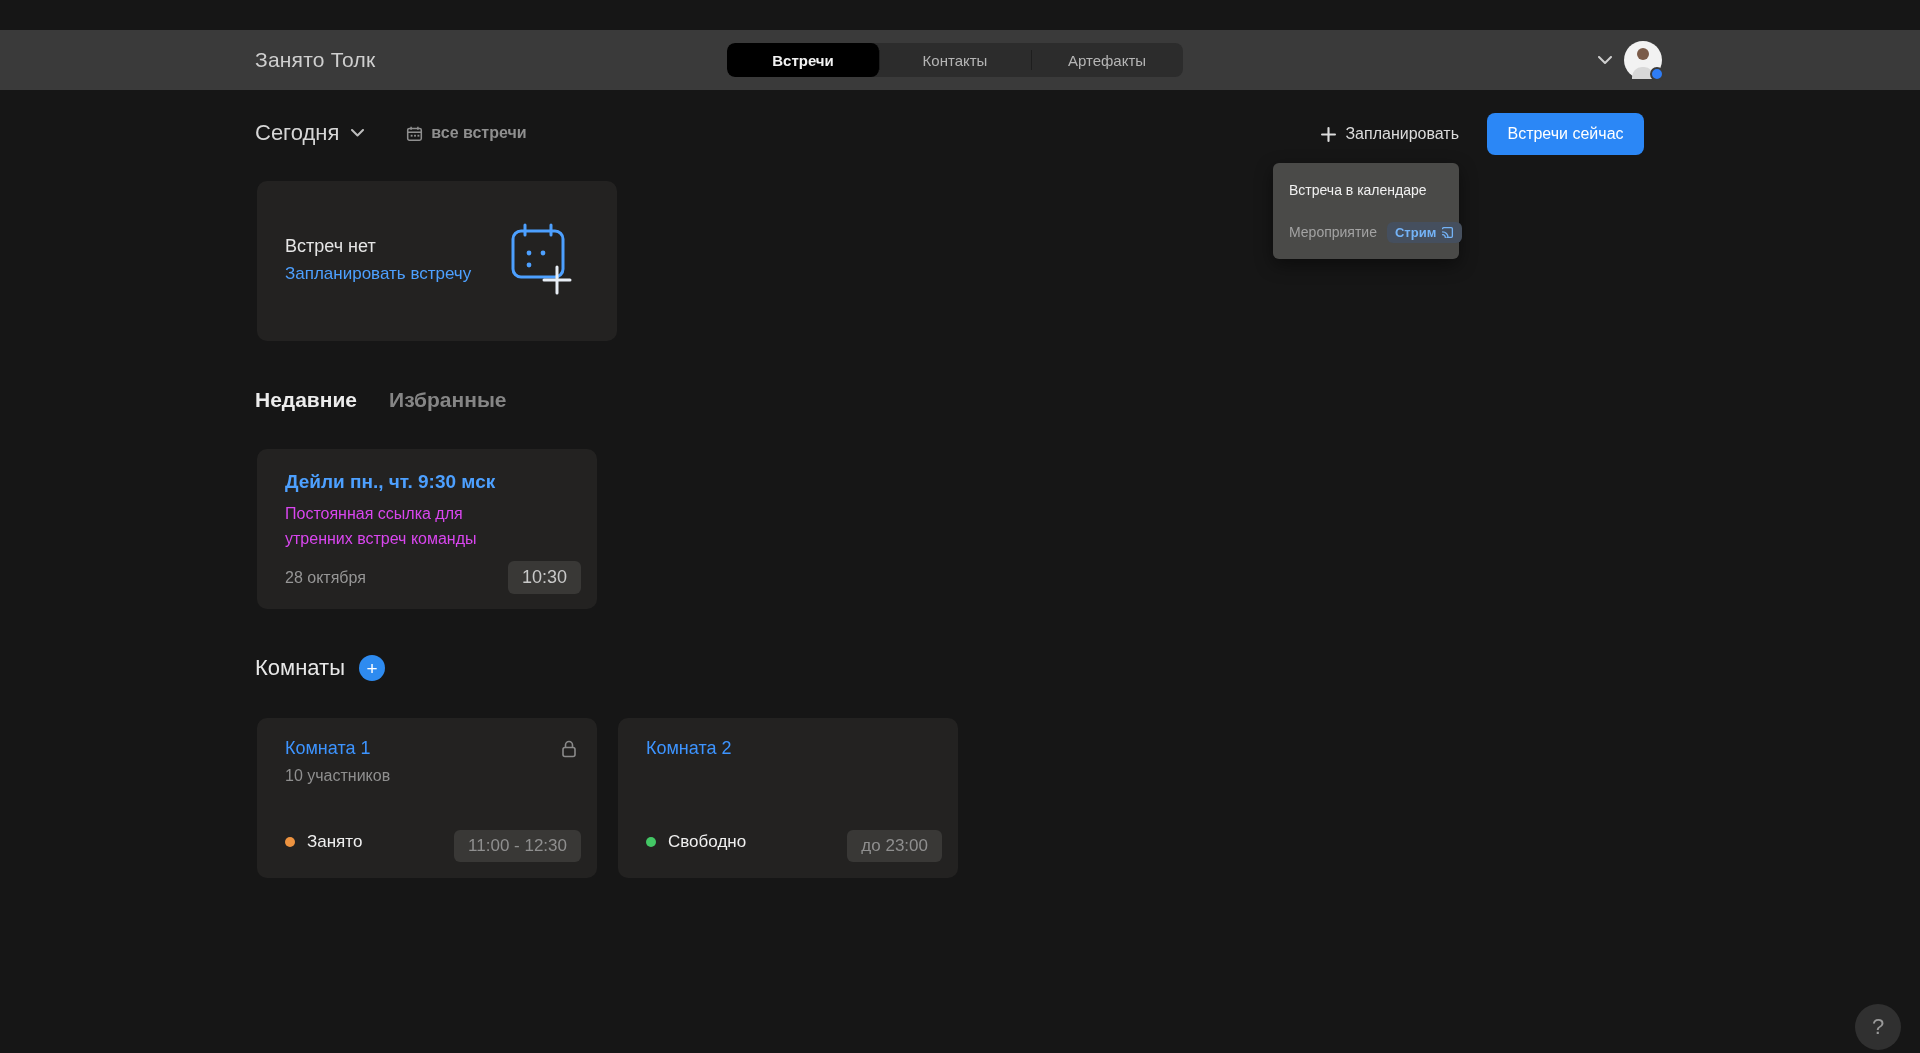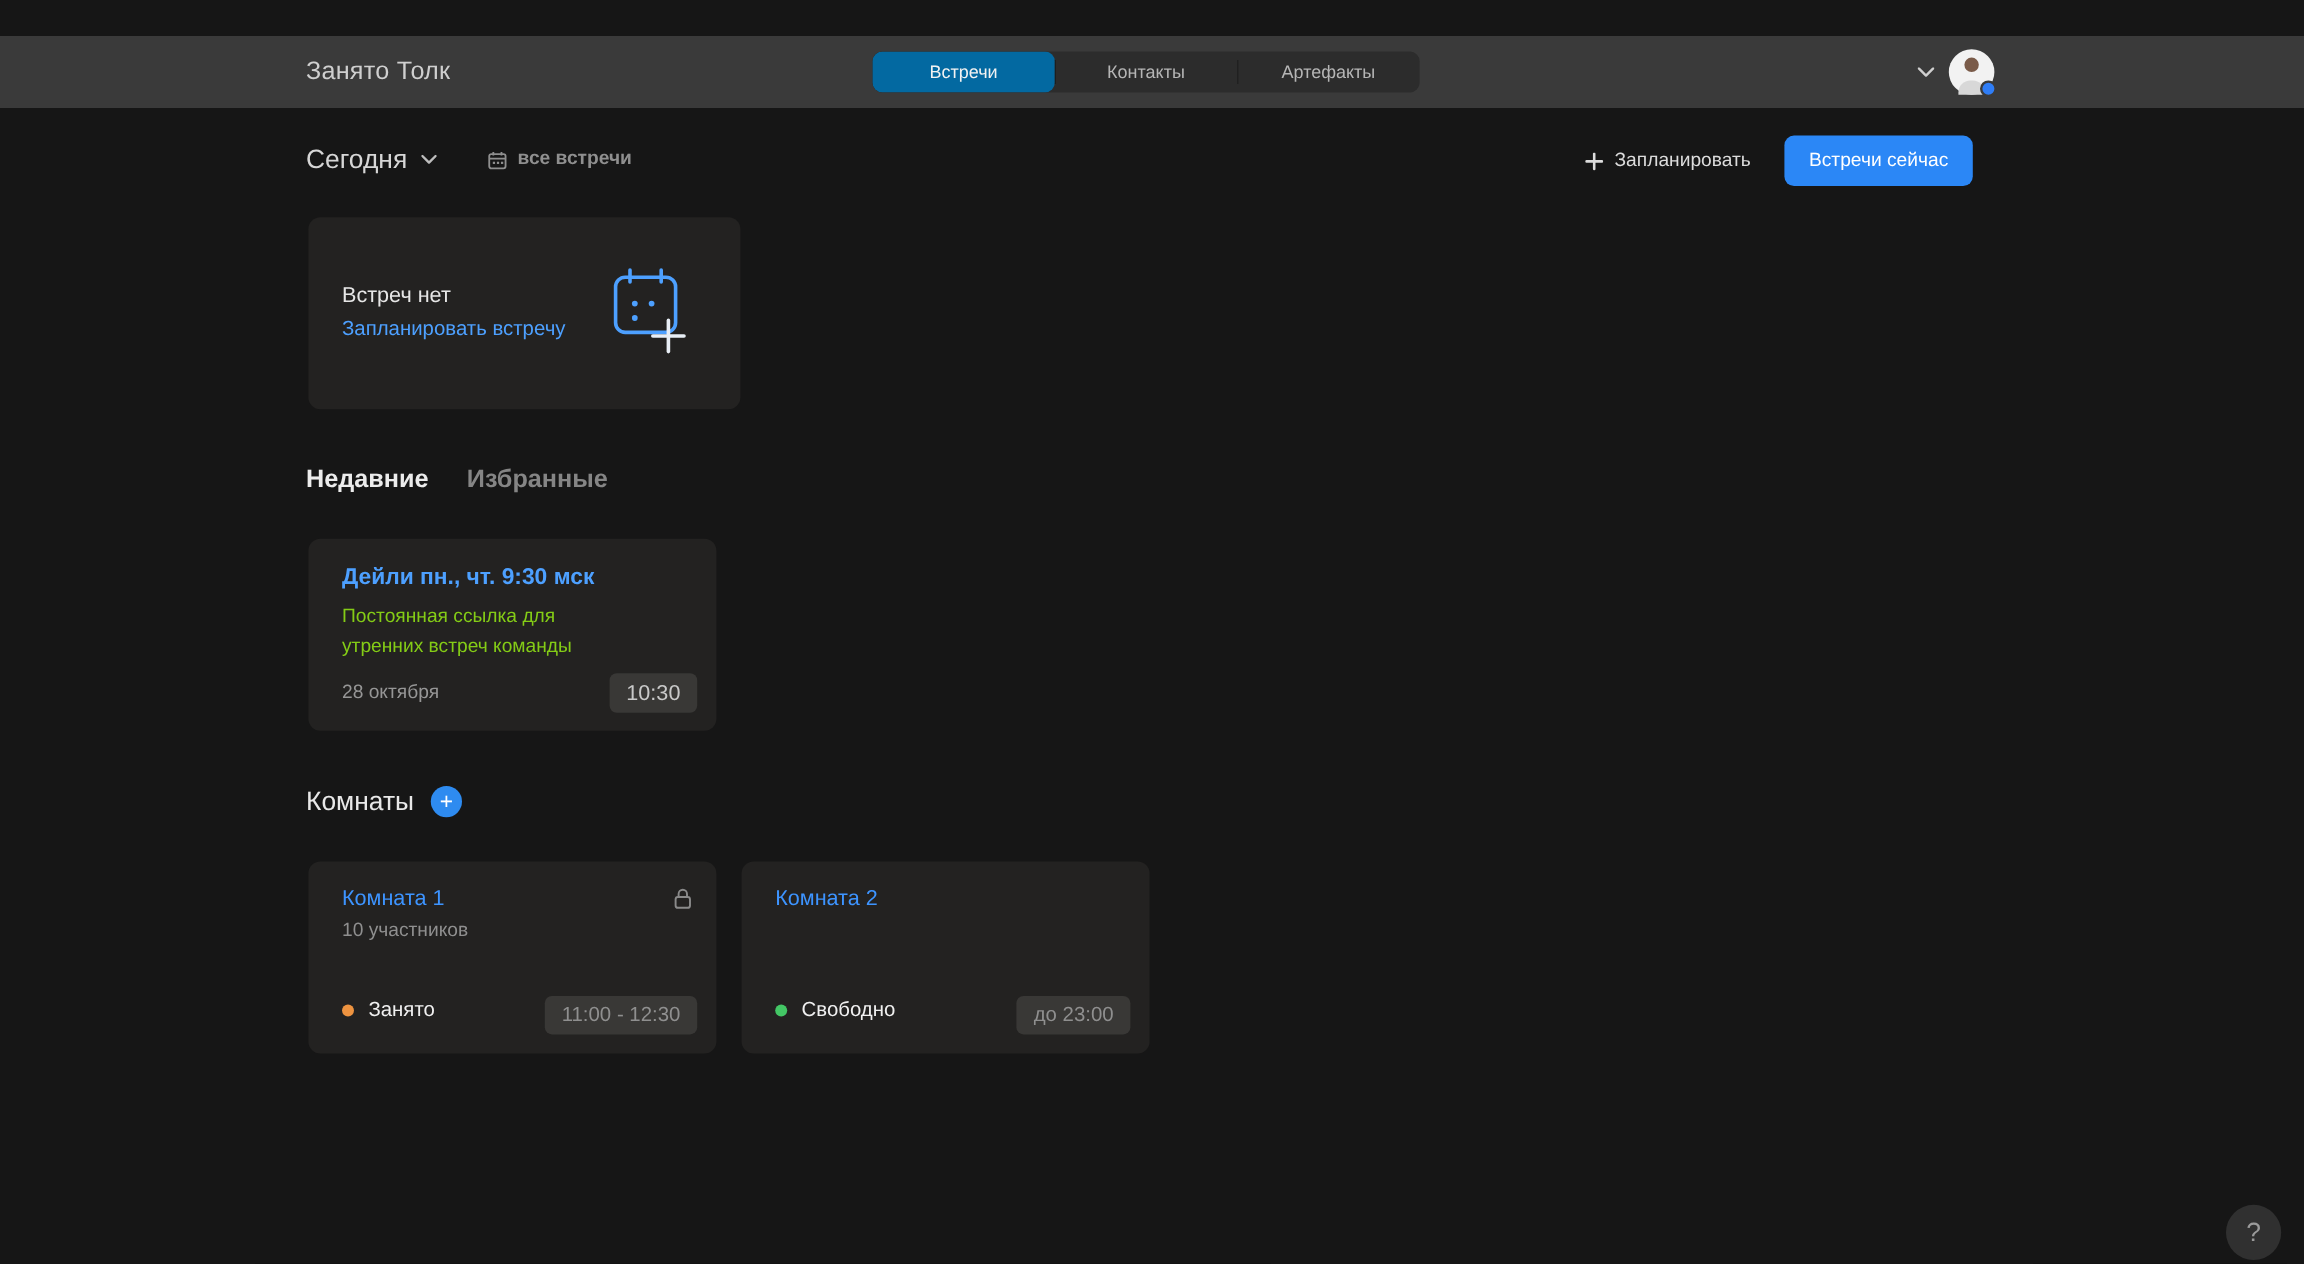--- a/index.html
+++ b/index.html
@@ -18,21 +18,21 @@
     color:#e8e8e8; font-size:13px; cursor:default; }
 
   
   #header { position:absolute; top:30px; left:0; width:1920px; height:60px; background:#3a3a3a; }
   #header-title { position:absolute; left:255px; top:0; height:60px; display:flex; align-items:center;
     color:#cfcfcf; font-size:21px; font-weight:500; letter-spacing:.2px; }
   #tab-group { position:absolute; left:727px; top:13px; width:456px; height:34px; background:#2c2c2c;
     border-radius:8px; display:flex; overflow:hidden; }
   .tab { flex:1; display:flex; align-items:center; justify-content:center; font-size:15px;
     color:#b5b5b5; position:relative; }
-  .tab.active { background:#0369a1; border-radius:8px; color:#f2f2f2; }
+  .tab.active { background:#000000; border-radius:8px; color:#f2f2f2;font-weight:bold; }
   .tab + .tab:not(.active)::before { content:""; position:absolute; left:0; top:7px; bottom:7px;
     width:1px; background:#1e1e1e; }
   #user-area { position:absolute; right:258px; top:0; height:60px; display:flex; align-items:center; gap:12px; }
   #avatar { width:38px; height:38px; border-radius:50%; background:#f2f2f2; position:relative;
     display:flex; align-items:flex-end; justify-content:center; overflow:visible; }
   #avatar-head { width:12px; height:12px; border-radius:50%; background:#7a5b49; position:absolute; top:7px; left:13px; }
   #avatar-body { width:22px; height:12px; border-radius:10px 10px 0 0; background:#d8d8d8; position:absolute; bottom:0; left:8px; }
   #avatar-dot { position:absolute; right:-2px; bottom:-2px; width:14px; height:14px; border-radius:50%;
     background:#2f7df6; border:2px solid #3a3a3a; }
 
@@ -64,21 +64,21 @@
   #empty-title { color:#e6e6e6; font-size:18px; font-weight:500; }
   #empty-link { color:#4da0ff; font-size:17px; font-weight:500; margin-top:7px; }
   #calplus-icon { position:absolute; right:42px; top:40px; }
 
   #recent-tabs { position:absolute; left:255px; top:388px; display:flex; gap:32px; font-size:21px; font-weight:600; }
   #recent-tab-active { color:#ececec; }
   #recent-tab-inactive { color:#858585; }
 
   #meeting-card { left:257px; top:449px; width:340px; height:160px; }
   #meeting-title { position:absolute; left:28px; top:22px; color:#4da0ff; font-size:19px; font-weight:600; }
-  #meeting-desc { position:absolute; left:28px; top:52px; width:230px; color:#84cc16; font-size:16px; line-height:25px; }
+  #meeting-desc { position:absolute; left:28px; top:52px; width:230px; color:#d946ef; font-size:16px; line-height:25px; }
   #meeting-date { position:absolute; left:28px; bottom:22px; color:#969696; font-size:16px; }
   .pill { background:#393836; color:#c9c9c9; border-radius:6px; padding:6px 14px; font-size:18px; }
   #meeting-time { position:absolute; right:16px; bottom:15px; }
 
   #rooms-heading { position:absolute; left:255px; top:655px; display:flex; align-items:center; gap:14px; }
   #rooms-title { color:#e8e8e8; font-size:22px; font-weight:500; }
   #rooms-add-btn { width:26px; height:26px; border-radius:50%; background:#2e8bf0; color:#fff;
     display:flex; align-items:center; justify-content:center; font-size:19px; line-height:1; border:none; }
 
   .room-card { top:718px; width:340px; height:160px; }
@@ -163,20 +163,36 @@
     <div id="schedule-btn">
       <svg width="15" height="15" viewBox="0 0 14 14">
         <line x1="7" y1="1" x2="7" y2="13" stroke="#dcdcdc" stroke-width="2" stroke-linecap="round"></line>
         <line x1="1" y1="7" x2="13" y2="7" stroke="#dcdcdc" stroke-width="2" stroke-linecap="round"></line>
       </svg>
       <span>Запланировать</span>
     </div>
     <button id="start-now-btn">Встречи сейчас</button>
   </div>
 
+  <div id="schedule-menu">
+    <div class="menu-item primary">
+      <span>Встреча в календаре</span>
+    </div>
+    <div class="menu-item secondary">
+      <span>Мероприятие</span>
+      <span id="stream-badge">
+        <span>Стрим</span>
+        <svg width="13" height="13" viewBox="0 0 24 24">
+          <path d="M3 5 a2 2 0 0 1 2-2 h14 a2 2 0 0 1 2 2 v14 a2 2 0 0 1-2 2 h-8" stroke="#74b3f7" stroke-width="2.4" fill="none" stroke-linecap="round"></path>
+          <path d="M3 11 a10 10 0 0 1 10 10" stroke="#74b3f7" stroke-width="2.4" fill="none" stroke-linecap="round"></path>
+          <path d="M3 16 a5 5 0 0 1 5 5" stroke="#74b3f7" stroke-width="2.4" fill="none" stroke-linecap="round"></path>
+        </svg>
+      </span>
+    </div>
+  </div>
 
   <div class="card" id="empty-card">
     <div id="empty-card-text">
       <div id="empty-title">Встреч нет</div>
       <div id="empty-link">Запланировать встречу</div>
     </div>
     <svg id="calplus-icon" width="66" height="74" viewBox="0 0 66 74">
       <rect x="4" y="10" width="50" height="46" rx="8" stroke="#4da0ff" stroke-width="3" fill="none"></rect>
       <line x1="16" y1="4" x2="16" y2="14" stroke="#4da0ff" stroke-width="3" stroke-linecap="round"></line>
       <line x1="42" y1="4" x2="42" y2="14" stroke="#4da0ff" stroke-width="3" stroke-linecap="round"></line>

